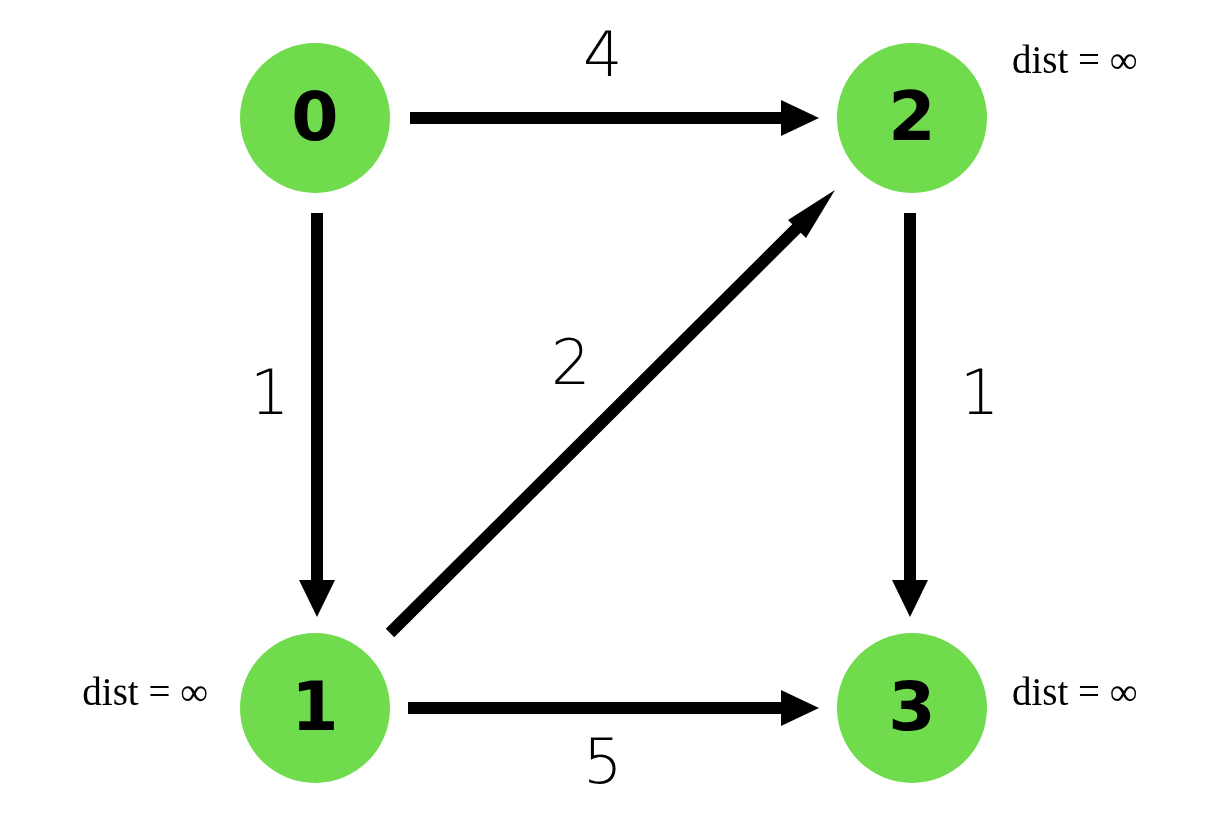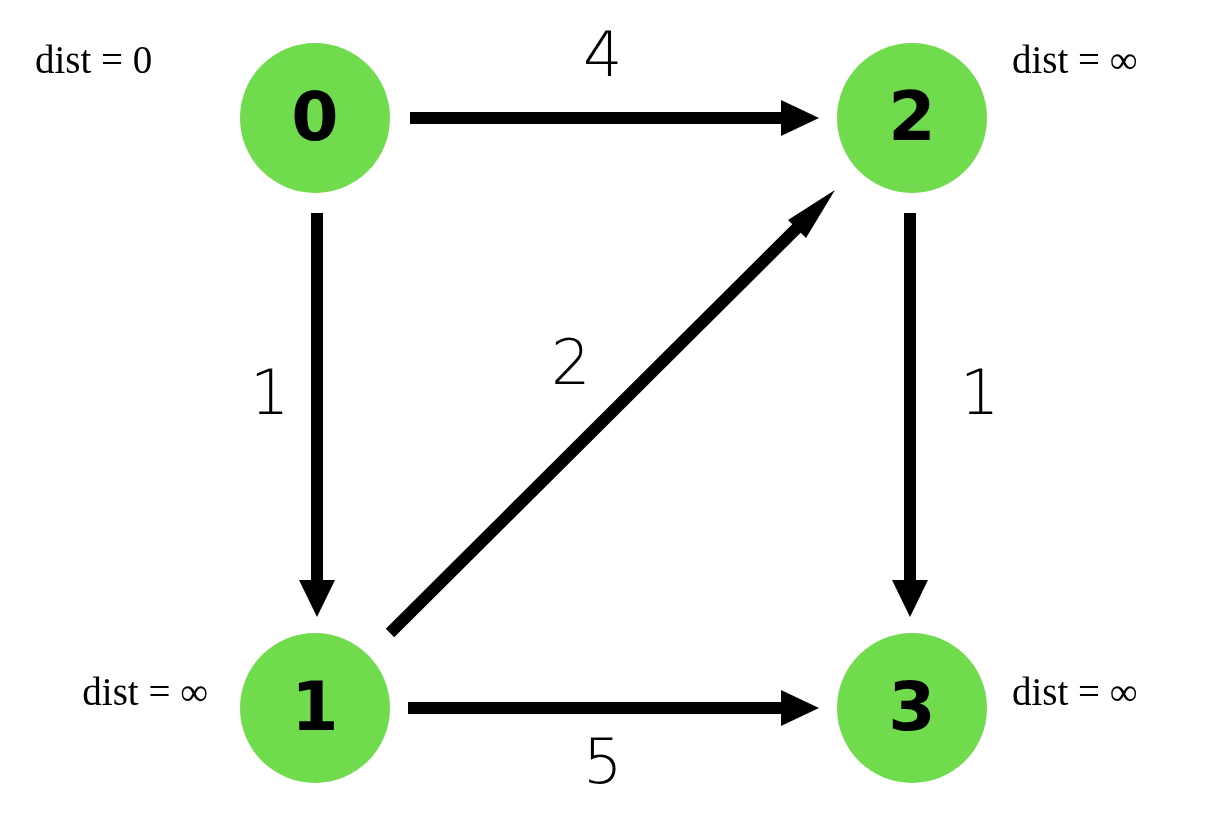--- a/index.html
+++ b/index.html
@@ -104,21 +104,20 @@
   </div>
 
   <div class="node-circle" style="left:240px; top:633px; width:150px; height:150px; background:#71DB4E;">
     <span class="node-label">1</span>
   </div>
 
   <div class="node-circle" style="left:837px; top:633px; width:150px; height:150px; background:#71DB4E;">
     <span class="node-label">3</span>
   </div>
 
-  <div class="dist-label" style="left:35px; top:40px;">dist = 0</div>
 
   <div class="dist-label" style="left:1012px; top:40px;">dist = ∞</div>
 
   <div class="dist-label right-align" style="left:12px; top:672px; width:196px;">dist = ∞</div>
 
   <div class="dist-label" style="left:1012px; top:672px;">dist = ∞</div>
 
   <div class="weight-label" style="left:583px; top:24px;">4</div>
 
   <div class="weight-label" style="left:250px; top:362px;">1</div>

